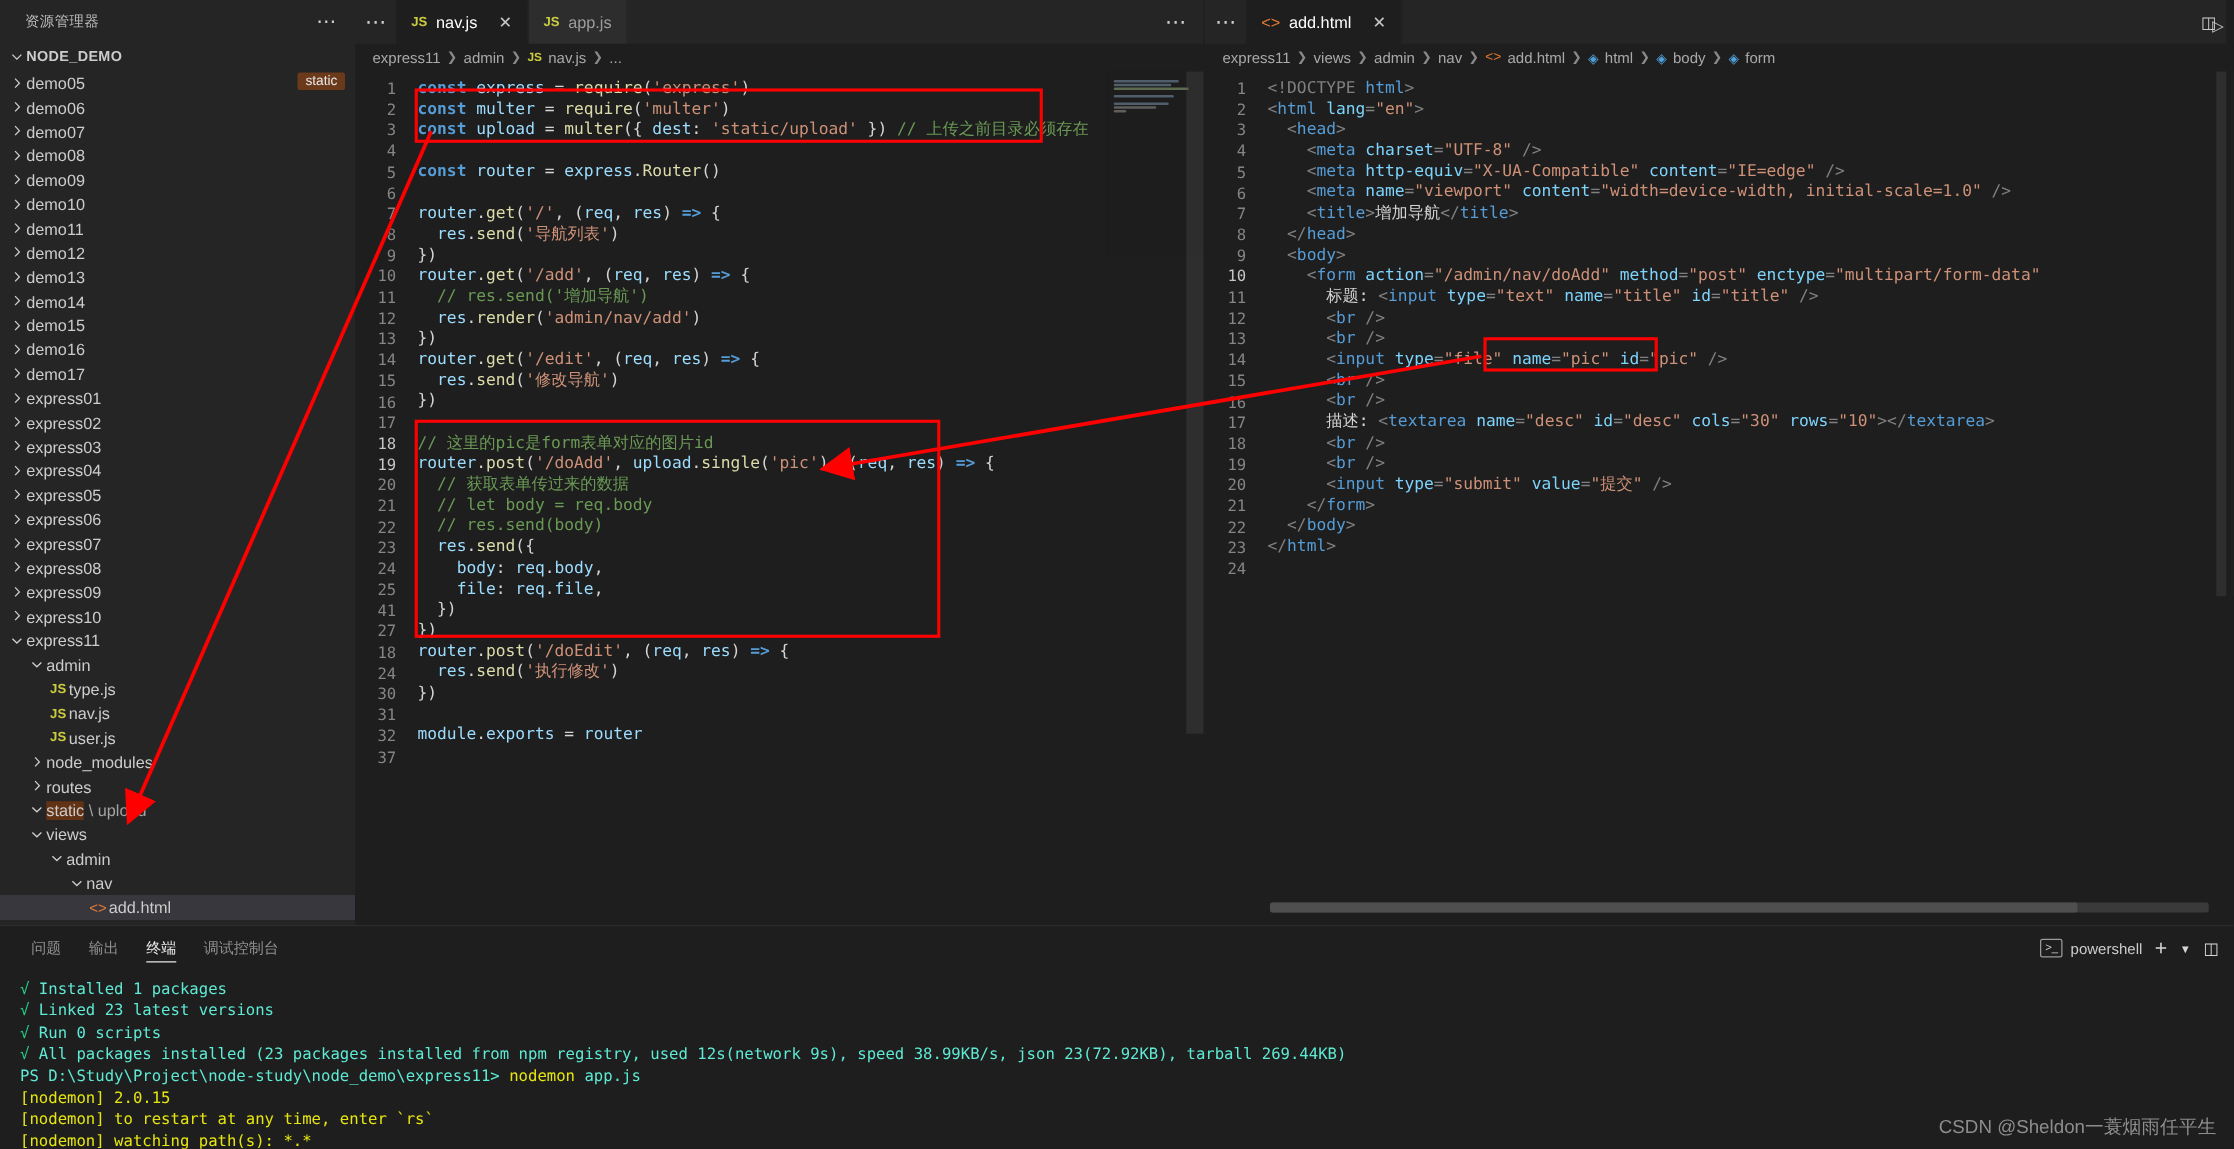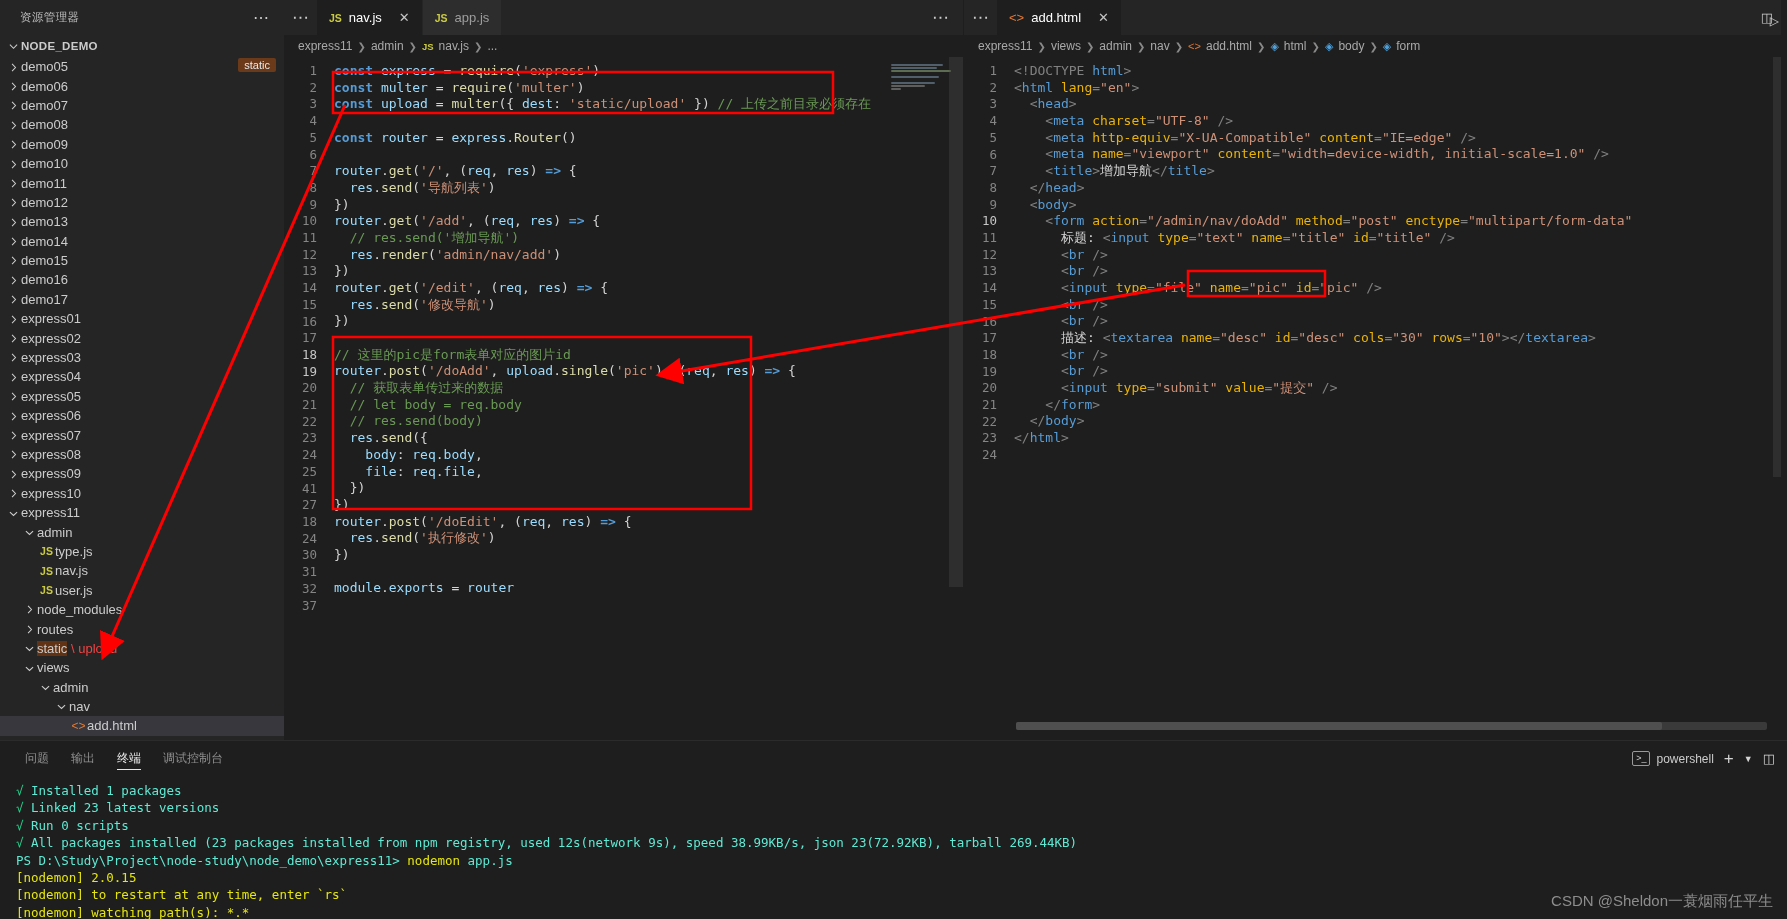--- a/index.html
+++ b/index.html
@@ -25,21 +25,21 @@
   .row { height:19.4px; display:flex; align-items:center; color:#cccccc; font-size:13px;
          white-space:nowrap; position:relative; }
   .row.sel { background:#37373d; }
   .chev { width:15px; flex:none; text-align:center; color:#cccccc; font-size:10px; line-height:1; }
   .chev svg { vertical-align:middle; }
   .ficon { width:17px; flex:none; text-align:center; font-size:10.5px; font-weight:bold; }
   .ficon.js { color:#cbcb41; }
   .ficon.html { color:#e37933; font-size:12px; font-weight:normal;}
   .lbl { font-size:13px; }
   .hl { background:#613214; }
-  .dim { color:#ef4444; }
+  .dim { color:#a3a3a3; }
   .badge-static { position:absolute; right:8px; top:58px; background:#6b3a1b; color:#e8e8e8;
                   font-size:11px; padding:1px 6px; border-radius:2px; }
 
   
   .egroup { display:flex; flex-direction:column; min-width:0; position:relative; }
   .left-group { width:680px; flex:none; border-right:1px solid #1e1e1e;}
   .right-group { flex:1; }
   .tabbar { height:35px; background:#252526; display:flex; align-items:stretch; position:relative; flex:none;}
   .tab { display:flex; align-items:center; gap:7px; padding:0 12px; font-size:13px;
          background:#2d2d2d; color:#9d9d9d; border-right:1px solid #252526; position:relative; }
@@ -73,21 +73,21 @@
   .code .ln { height:16.7px; }
 
   
   .kw   { color:#569cd6;font-weight:bold; }
   .str  { color:#ce9178; }
   .cmt  { color:#6a9955; }
   .fn   { color:#dcdcaa; }
   .var  { color:#9cdcfe; }
   .op   { color:#d4d4d4; }
   .tag  { color:#569cd6; }
-  .attr { color:#eab308; }
+  .attr { color:#7dd3fc; }
   .punc { color:#808080; }
   .txt  { color:#d4d4d4; }
 
   .minimap { position:absolute; top:0; right:0; width:78px; height:100%; background:#1e1e1e;
              opacity:.85; pointer-events:none;}
   .mm-line { height:2px; margin:1px 0 1px 6px; border-radius:1px; }
   .vscroll { position:absolute; right:0; top:0; width:14px; height:100%; }
   .vthumb { position:absolute; right:0; width:14px; background:#4f4f4f55; }
 
   

